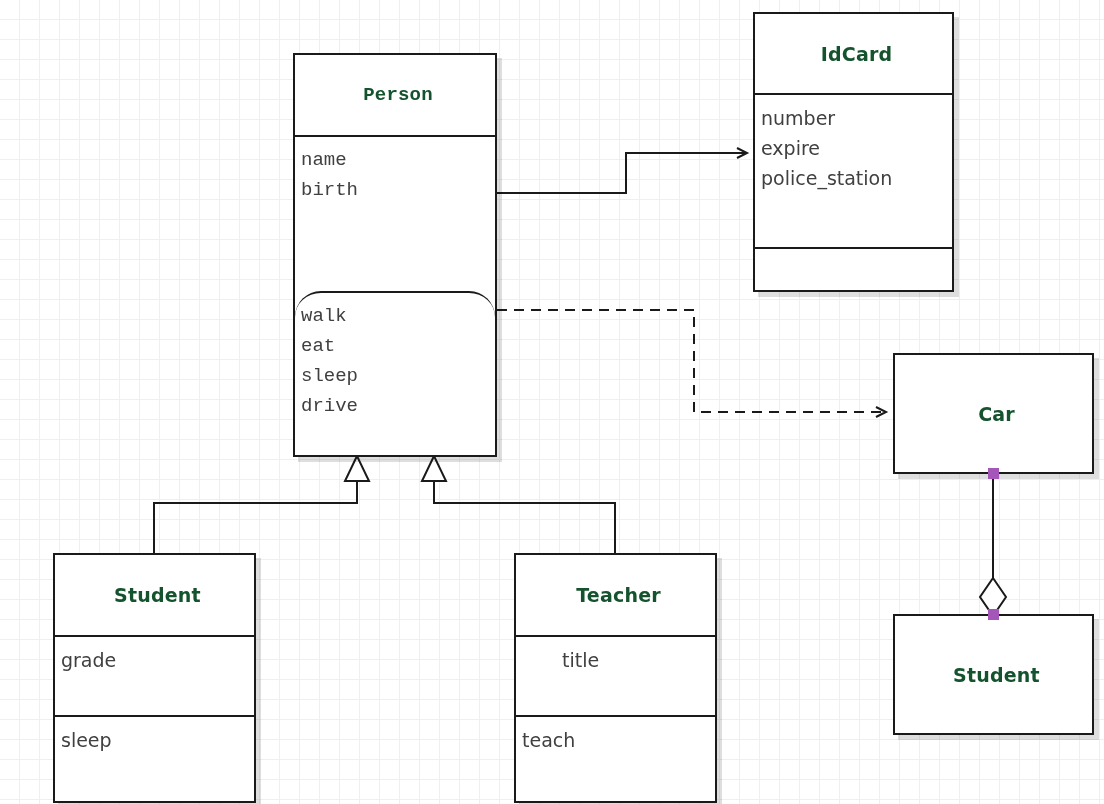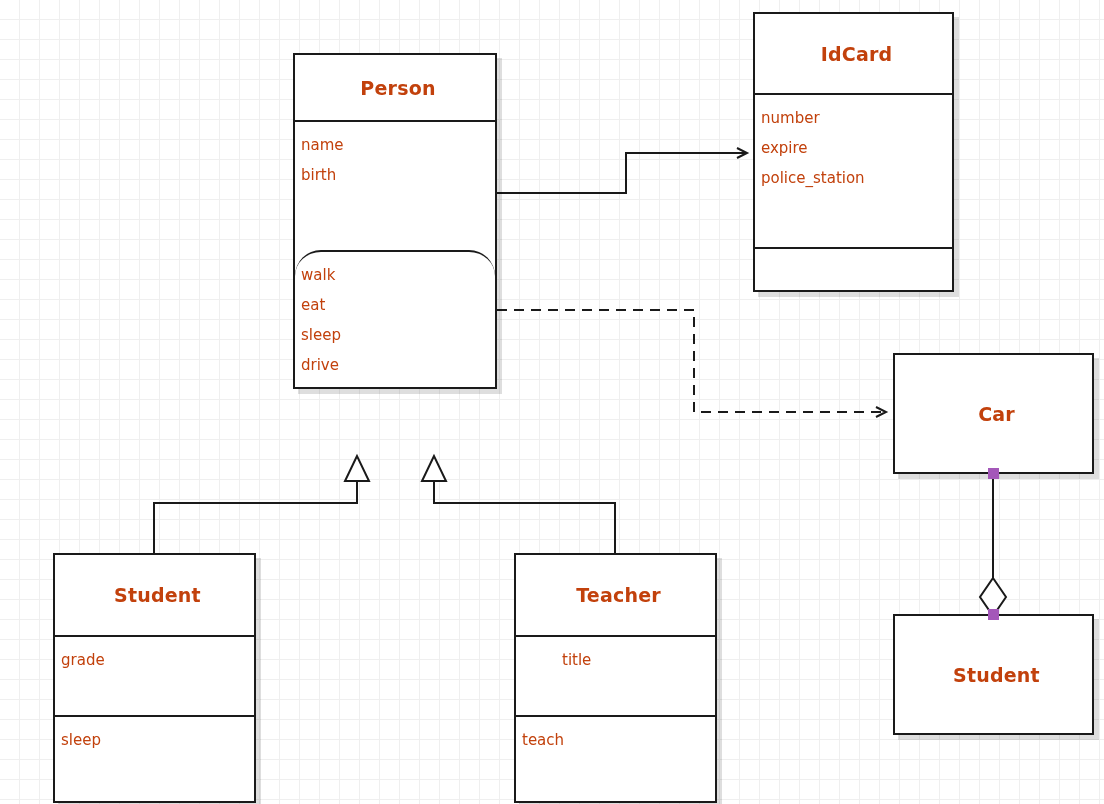--- a/index.html
+++ b/index.html
@@ -46,31 +46,31 @@
   }
   .compartment + .compartment {
     border-top: 2px solid #1a1a1a;
   }
   .c-title {
     display: flex;
     align-items: center;
     justify-content: center;
     font-weight: bold;
     font-size: 19px;
-    color: #c2410c;
+    color: #14532d;
     letter-spacing: 0.2px;
     padding-left: 6px;
   }
   .c-body {
     padding: 8px 0 0 6px;
   }
   .member {
-    font-size: 15px;
+    font-size: 19px;
     line-height: 30px;
-    color: #c2410c;
+    color: #404040;
     white-space: nowrap;
   }
   .handle {
     position: absolute;
     width: 11px;
     height: 11px;
     background: #a457b9;
     z-index: 9;
   }
 </style>
@@ -103,21 +103,21 @@
       <polyline points="615,553 615,503 434,503 434,474" fill="none" stroke="#1a1a1a" stroke-width="2"></polyline>
       <polygon points="434,456 422,481 446,481" fill="#ffffff" stroke="#1a1a1a" stroke-width="2"></polygon>
     </g>
 
     <g>
       <line x1="993" y1="474" x2="993" y2="578" stroke="#1a1a1a" stroke-width="2"></line>
       <polygon points="993,578 1006,597 993,616 980,597" fill="#ffffff" stroke="#1a1a1a" stroke-width="2"></polygon>
     </g>
   </svg>
 
-  <div class="uml-class" style="left:293px; top:53px; width:204px; height:336px;">
+  <div class="uml-class" style="left:293px; top:53px; width:204px; height:404px;font-family:Liberation Mono, monospace;">
     <div class="compartment c-title" style="height:80px;">
       <span>Person</span>
     </div>
     <div class="compartment c-body" style="height:157px;">
       <div class="member">name</div>
       <div class="member">birth</div>
     </div>
     <div class="compartment c-body" style="height:165px;border-radius:26px;">
       <div class="member">walk</div>
       <div class="member">eat</div>

